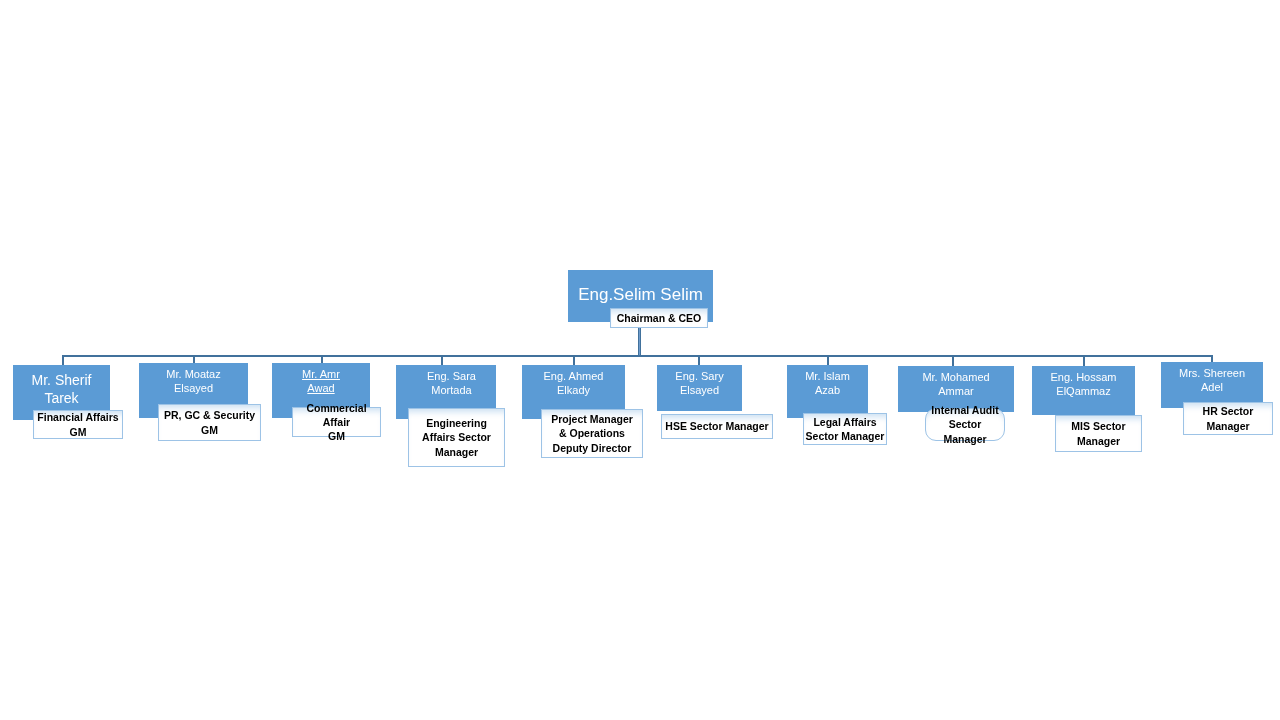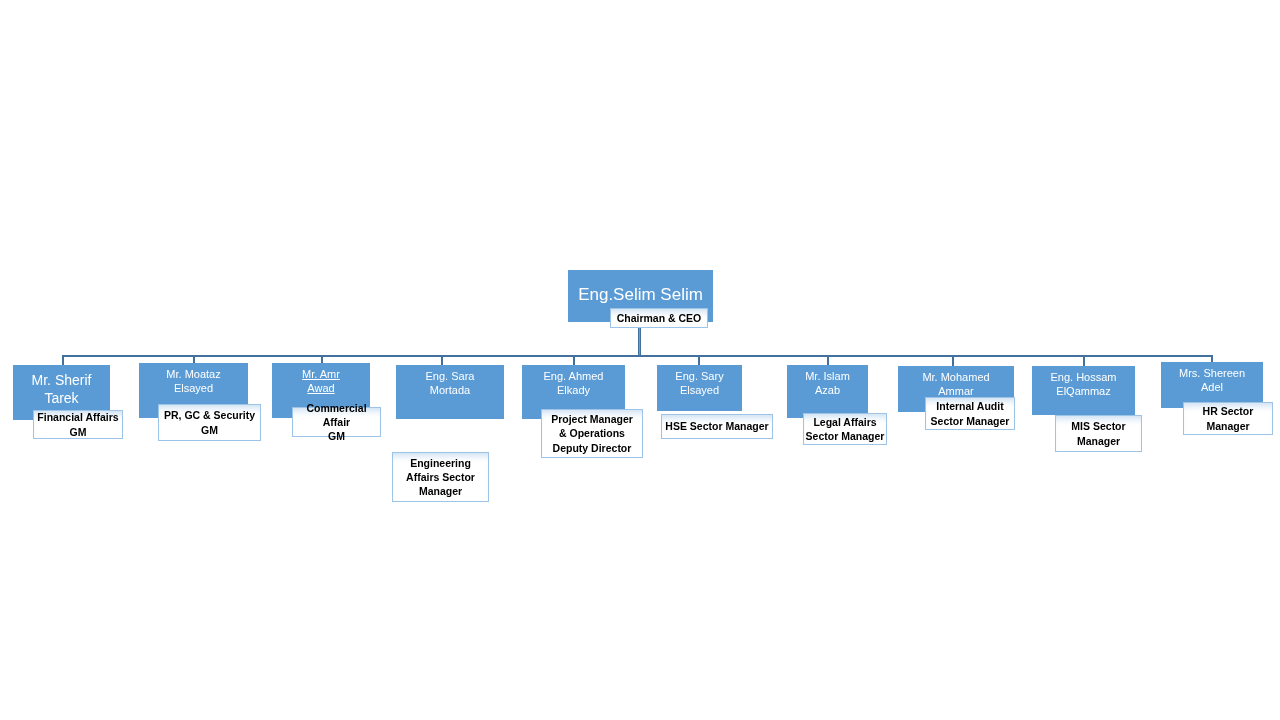--- a/index.html
+++ b/index.html
@@ -108,25 +108,25 @@
 
   <div class="node" style="left:272px; top:363px; width:98px; height:55px;text-decoration:underline;">
     <span class="name">Mr. Amr
 Awad</span>
   </div>
   <div class="label-box" style="left:292px; top:407px; width:89px; height:30px;">
     <span class="label">Commercial Affair
 GM</span>
   </div>
 
-  <div class="node" style="left:396px; top:365px; width:108px; height:54px;">
+  <div class="node" style="left:396px; top:365px; width:89px; height:54px;padding-left:11px;">
     <span class="name">Eng. Sara
 Mortada</span>
   </div>
-  <div class="label-box" style="left:392px; top:408px; width:97px; height:50px;margin-top:44px;">
+  <div class="label-box" style="left:408px; top:408px; width:97px; height:59px;">
     <span class="label">Engineering
 Affairs Sector
 Manager</span>
   </div>
 
   <div class="node" style="left:522px; top:365px; width:103px; height:54px;">
     <span class="name">Eng. Ahmed
 Elkady</span>
   </div>
   <div class="label-box" style="left:541px; top:409px; width:102px; height:49px;">
@@ -149,21 +149,21 @@
   </div>
   <div class="label-box" style="left:803px; top:413px; width:84px; height:32px;">
     <span class="label">Legal Affairs
 Sector Manager</span>
   </div>
 
   <div class="node" style="left:898px; top:366px; width:116px; height:46px;">
     <span class="name">Mr. Mohamed
 Ammar</span>
   </div>
-  <div class="label-box" style="left:925px; top:397px; width:90px; height:33px;">
+  <div class="label-box" style="left:925px; top:408px; width:80px; height:33px;border-radius:11px;">
     <span class="label">Internal Audit
 Sector Manager</span>
   </div>
 
   <div class="node" style="left:1032px; top:366px; width:103px; height:49px;">
     <span class="name">Eng. Hossam
 ElQammaz</span>
   </div>
   <div class="label-box" style="left:1055px; top:415px; width:87px; height:37px;">
     <span class="label">MIS Sector

